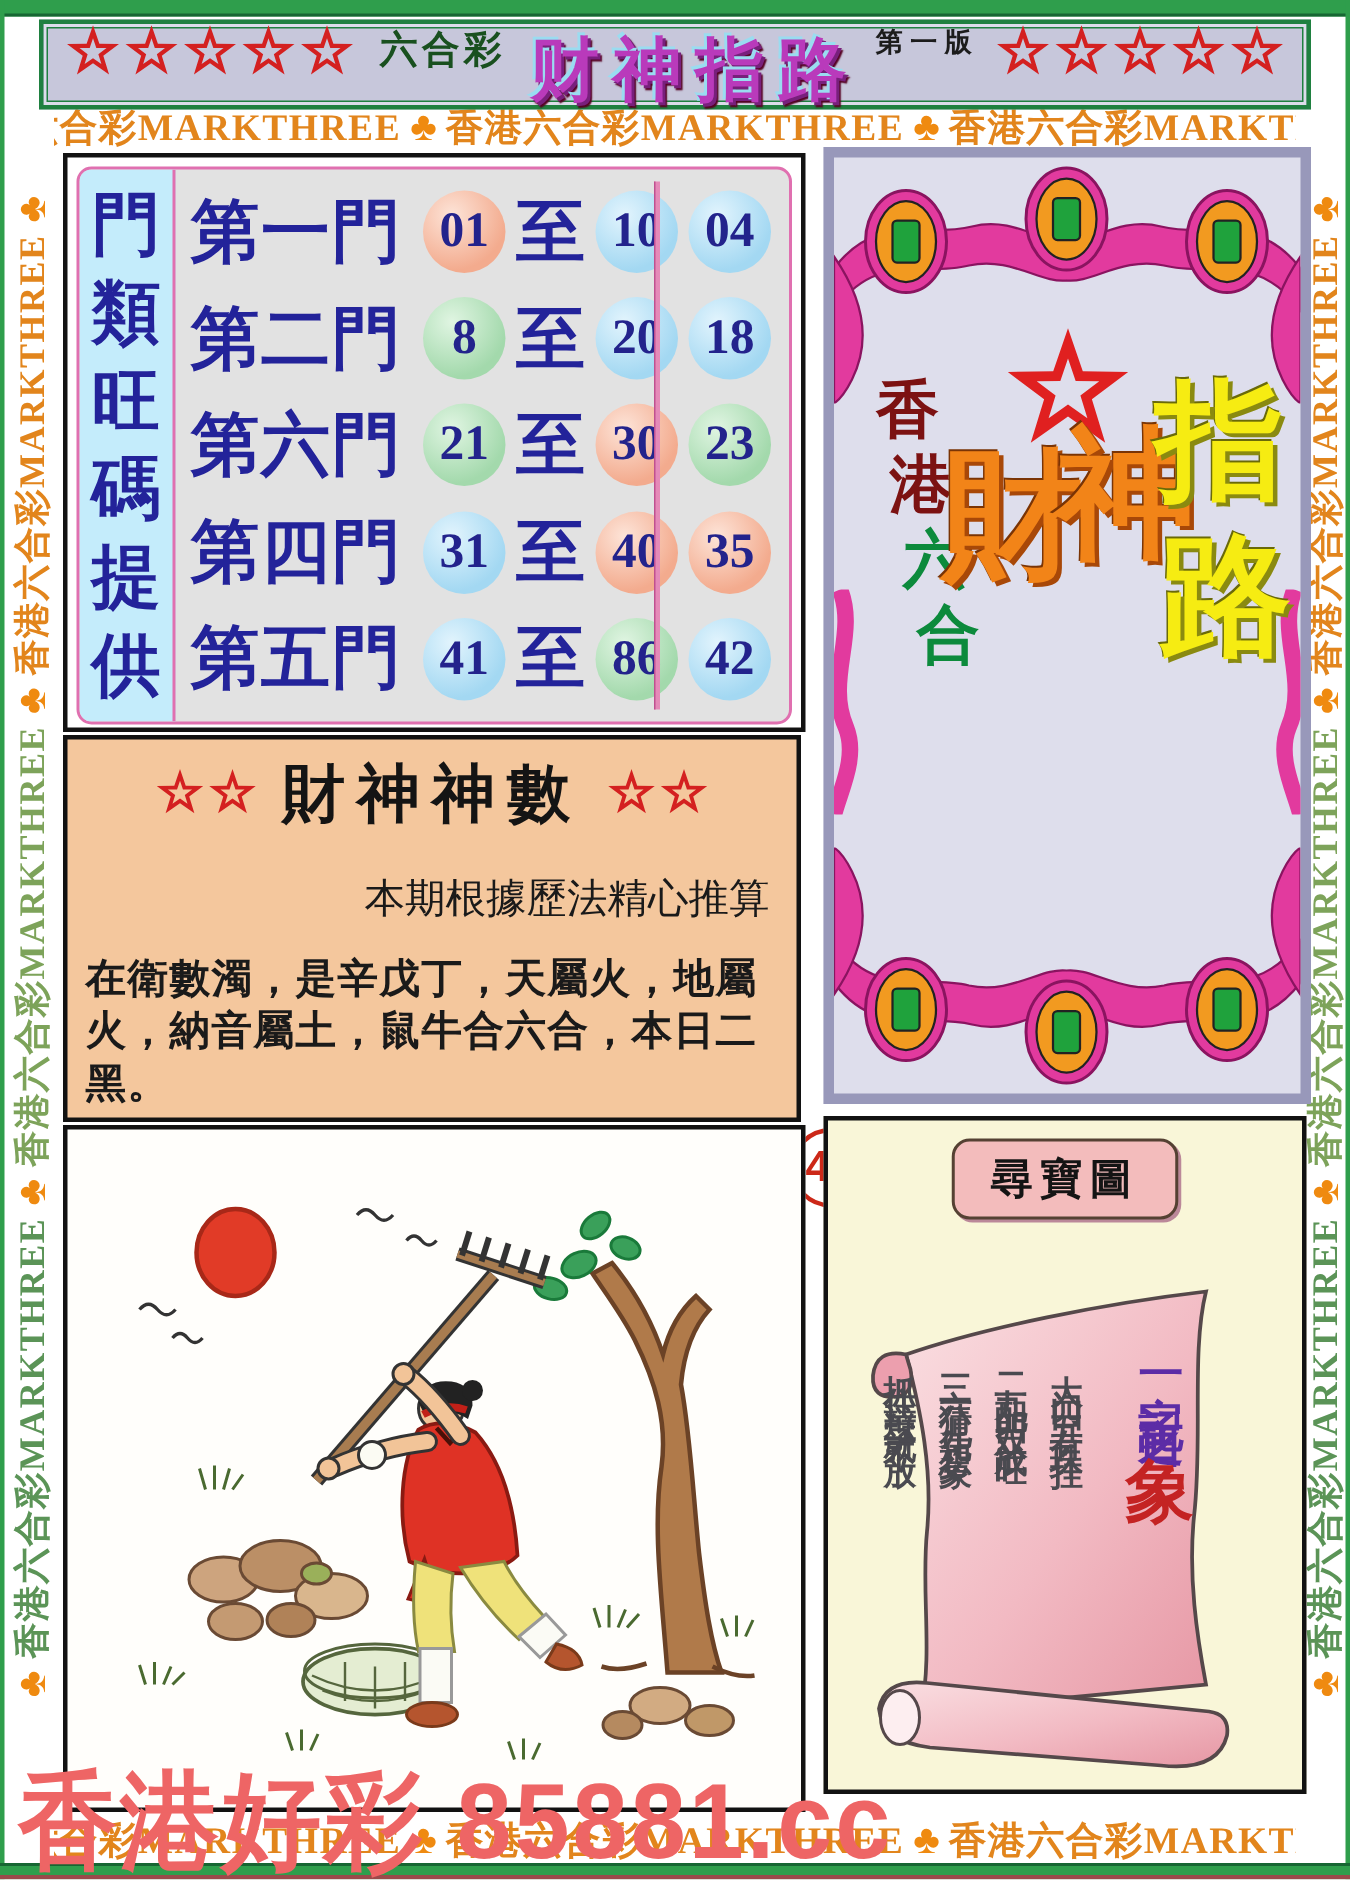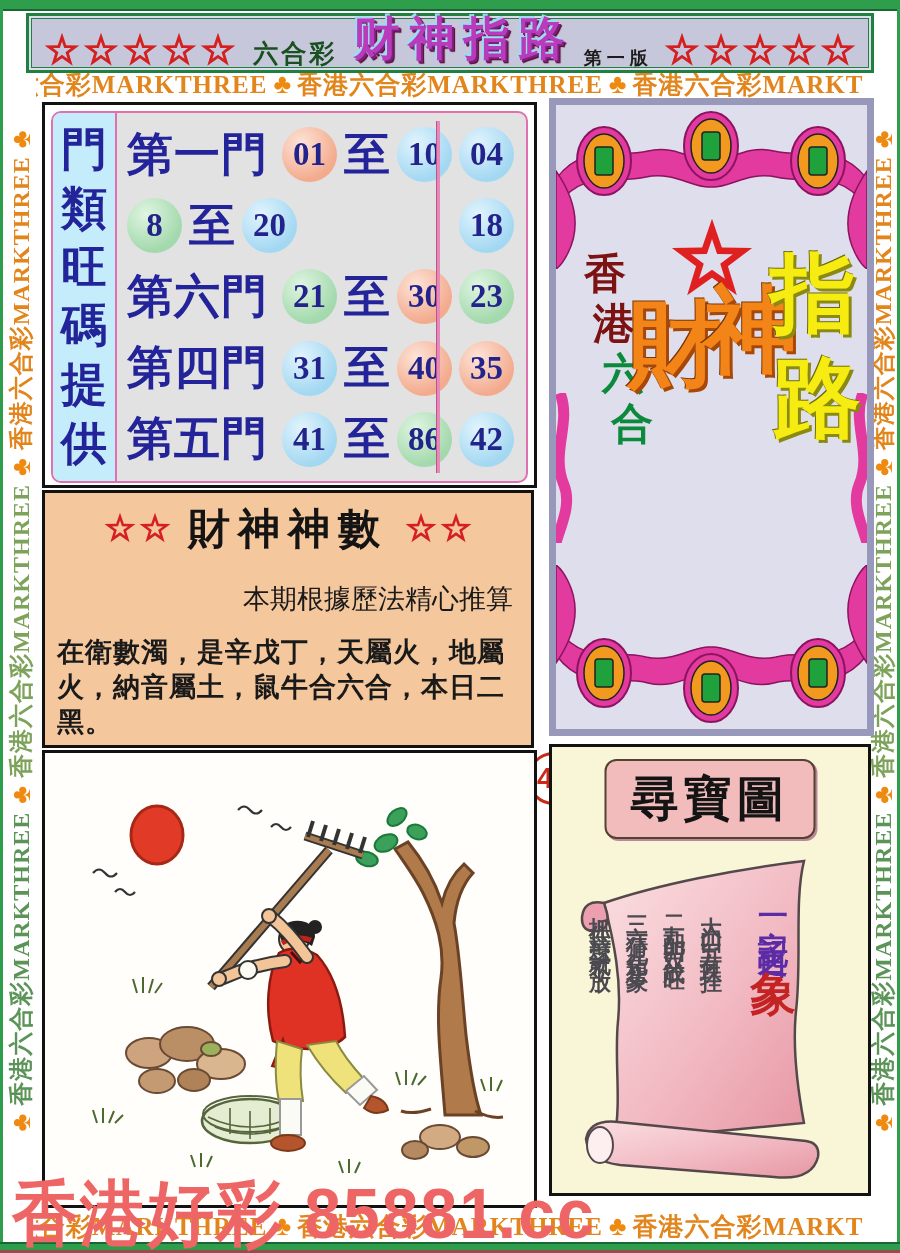--- a/index.html
+++ b/index.html
@@ -8,21 +8,21 @@
   
   .bar-top{position:absolute;left:0;top:0;width:100%;height:9px;background:#2f9e4c;border-bottom:2px solid #176633;}
   .bar-bottom{position:absolute;left:0;bottom:0;width:100%;height:9px;background:#2f9e4c;border-top:2px solid #176633;}
   .bar-bottom::after{content:"";position:absolute;left:0;bottom:0;width:100%;height:3px;background:#9a4a4a;}
   .edge{position:absolute;top:0;bottom:0;width:3px;background:#2f9e4c;}
   .edge.l{left:0}.edge.r{right:0}
 
   
   .header-bar{position:absolute;left:26px;top:13px;right:26px;height:54px;background:#c7c7db;
       border:3px solid #1f8040;box-shadow:inset 0 0 0 2px #dcdcea, inset 0 0 0 3px #1f8040;
-      display:flex;align-items:flex-end;justify-content:space-between;padding:0 14px;z-index:5;}
+      display:flex;align-items:flex-start;justify-content:space-between;padding:0 14px;z-index:5;}
   .star{width:38px;height:38px;fill:#d42020;flex:0 0 auto;}
   .stars{display:flex;gap:1px;align-items:center;}
   .header-brand{font-size:25px;font-weight:bold;color:#19501f;letter-spacing:3px;margin:0 6px;
       font-family:"Liberation Serif",serif;}
   .header-title{font-size:46px;font-weight:bold;color:#b93abb;letter-spacing:9px;white-space:nowrap;
       font-family:"Liberation Serif",serif;
       text-shadow:-2px -2px 0 #9adcf0,2px 2px 0 #78207c,3px 3px 1px #502;}
   .header-edition{font-size:18px;font-weight:bold;color:#1c1c1c;letter-spacing:5px;
       font-family:"Liberation Serif",serif;}
 
@@ -92,21 +92,21 @@
   .pc-yellow{color:#f6ec12;text-shadow:3px 3px 0 #8a8a10,-1px -1px 0 #6a6a08;}
   .pos-0{left:72px;top:192px;font-size:94px;}
   .pos-1{left:148px;top:178px;font-size:94px;}
   .pos-2{left:214px;top:146px;font-size:86px;}
   .pos-3{left:217px;top:250px;font-size:88px;}
 
   
   .panel-treasure{left:549px;top:744px;width:322px;height:452px;background:#f9f6d8;}
   .treasure-title-box{position:absolute;left:50%;transform:translateX(-50%);top:12px;background:#f3bcbc;
       border:2px solid #554133;border-radius:12px;padding:6px 24px;box-shadow:2px 2px 0 #b89;
-      font-size:48px;font-weight:bold;letter-spacing:5px;color:#141414;font-family:"Liberation Serif",serif;white-space:nowrap;}
+      font-size:28px;font-weight:bold;letter-spacing:5px;color:#141414;font-family:"Liberation Serif",serif;white-space:nowrap;}
   .scroll-svg{position:absolute;left:14px;top:94px;width:276px;height:350px;}
   .scroll-text{position:absolute;top:152px;right:64px;height:272px;writing-mode:vertical-rl;text-orientation:upright;
       font-family:"Liberation Serif",serif;}
   .col-headline{font-size:30px;color:#5c2ca6;font-weight:bold;letter-spacing:7px;margin-left:16px;}
   .col-headline .answer{font-size:46px;color:#c42323;}
   .col-verse{font-size:22px;color:#4a4a50;letter-spacing:9px;margin:0 7px;font-weight:bold;}
 
   
   .footer-big{position:absolute;left:12px;top:1166px;z-index:60;font-size:66px;font-weight:bold;color:#ee6565;
       letter-spacing:2px;white-space:nowrap;transform:scaleY(1.08);transform-origin:left top;}
@@ -203,20 +203,21 @@
       <div class="gate-rows">
         <div class="gate-divider"></div>
       <div class="gate-row">
             <span class="gate-label">第一門</span>
             <span class="ball b-pink">01</span>
             <span class="to">至</span>
             <span class="ball b-blue">10</span>
             <span class="ball hot b-blue">04</span>
           </div>
           <div class="gate-row">
+            <span class="gate-label">第二門</span>
             <span class="ball b-green">8</span>
             <span class="to">至</span>
             <span class="ball b-blue">20</span>
             <span class="ball hot b-blue">18</span>
           </div>
           <div class="gate-row">
             <span class="gate-label">第六門</span>
             <span class="ball b-green">21</span>
             <span class="to">至</span>
             <span class="ball b-pink">30</span>

